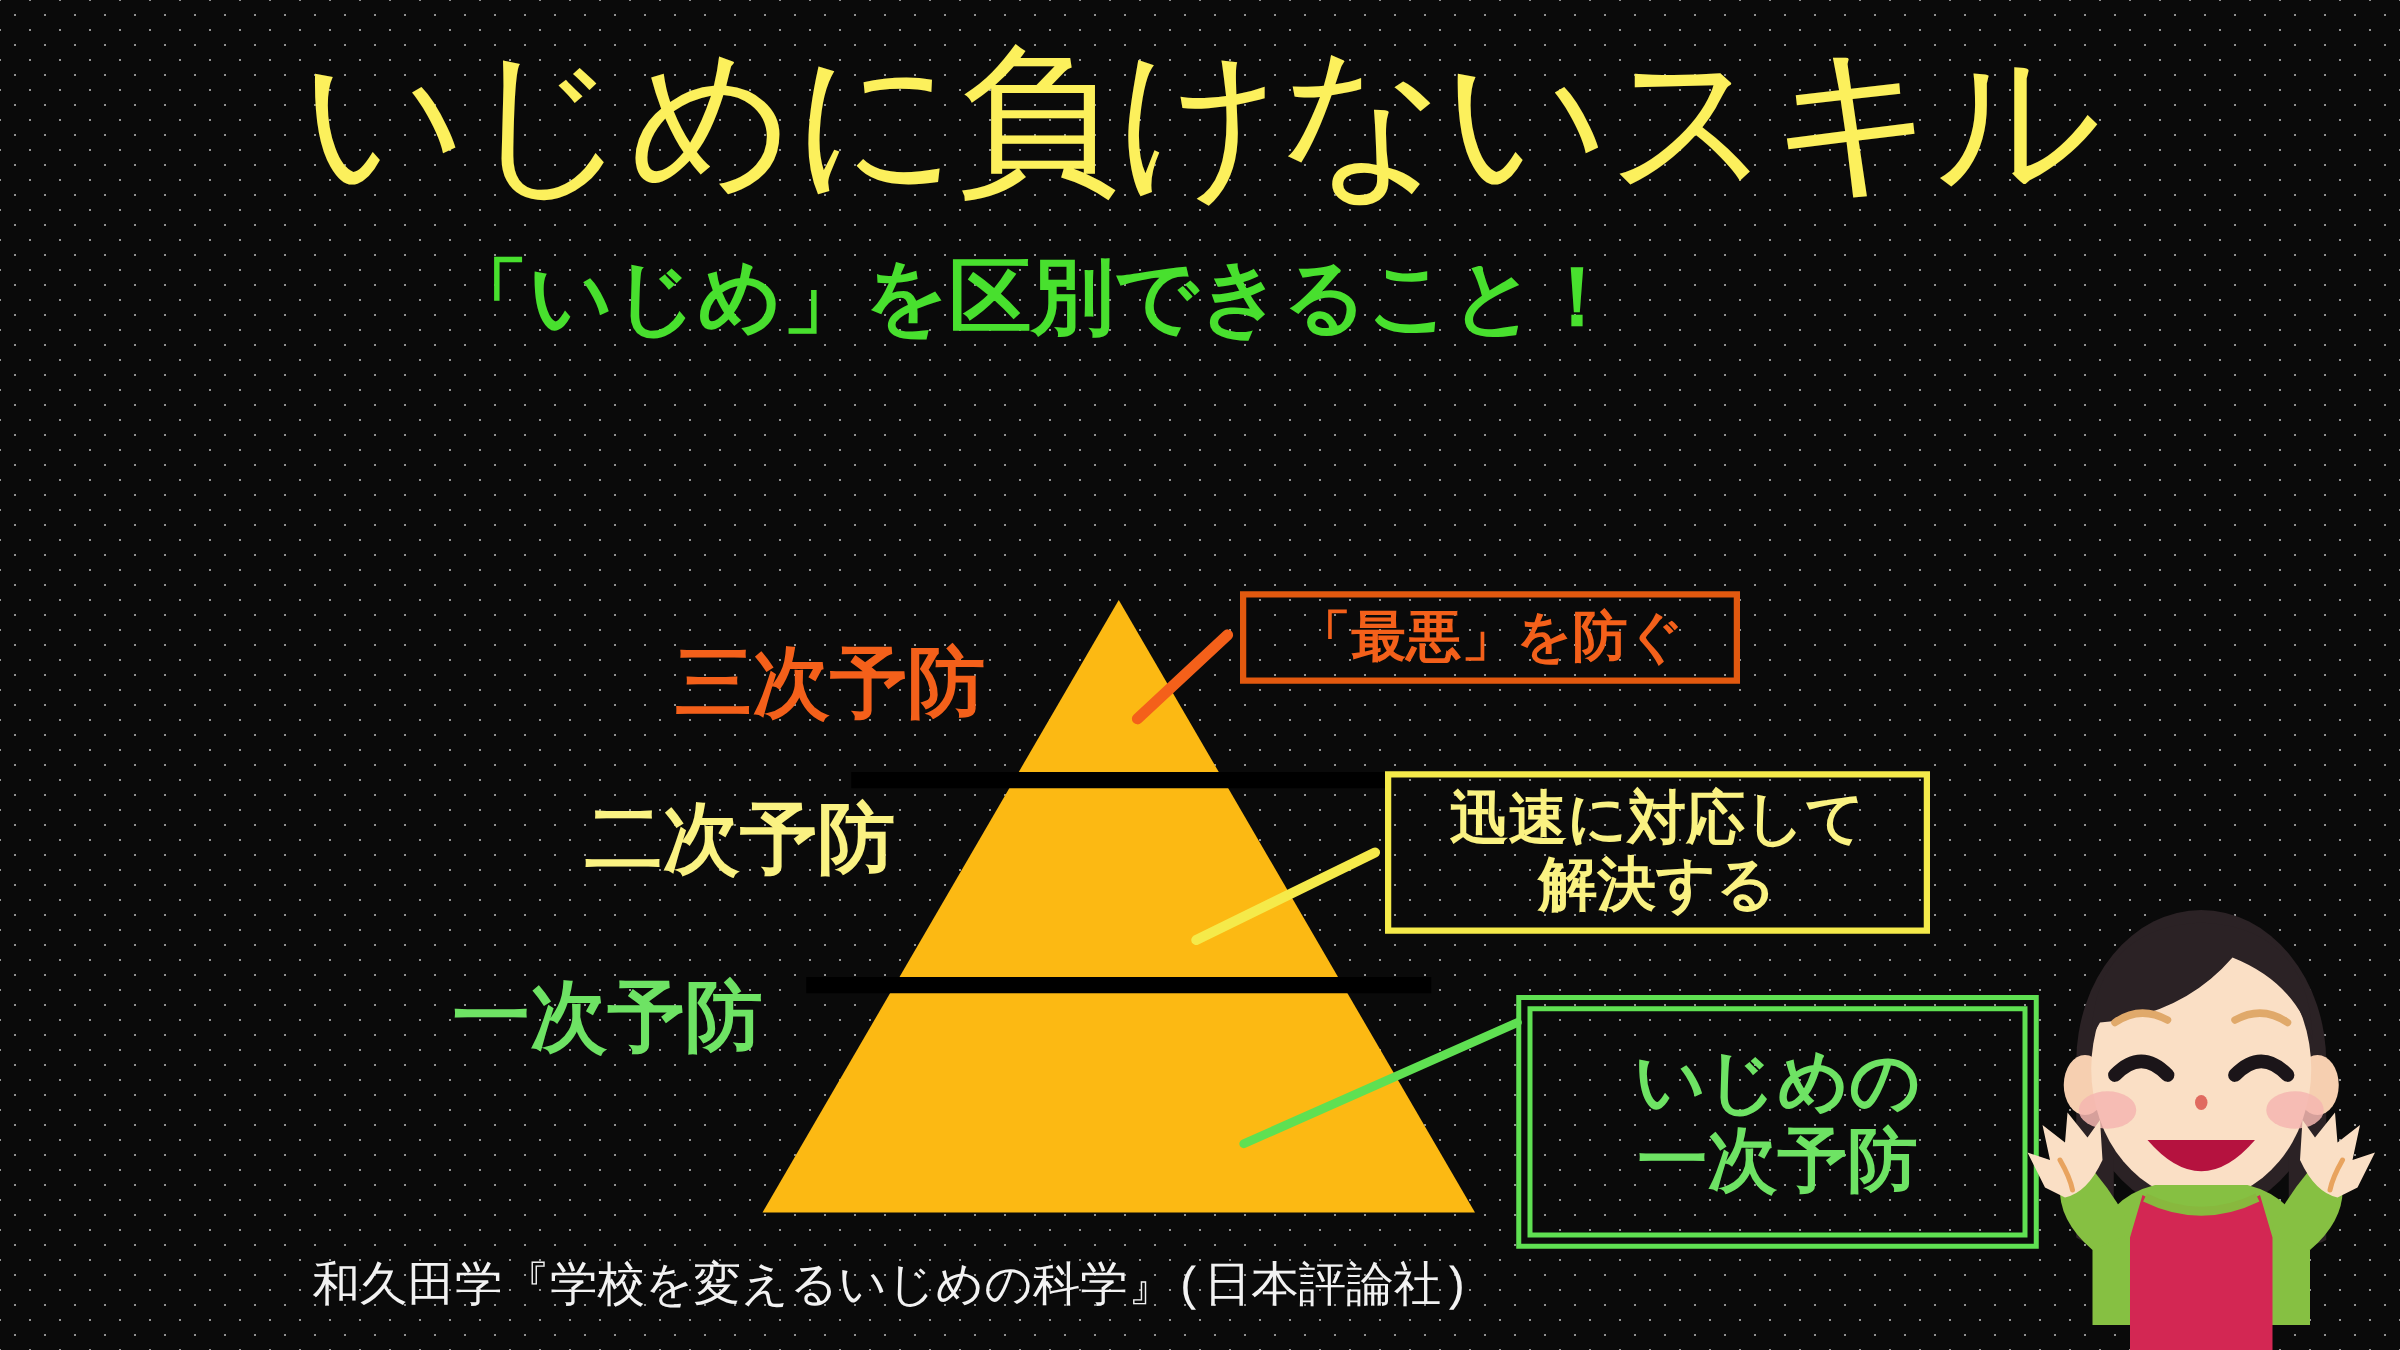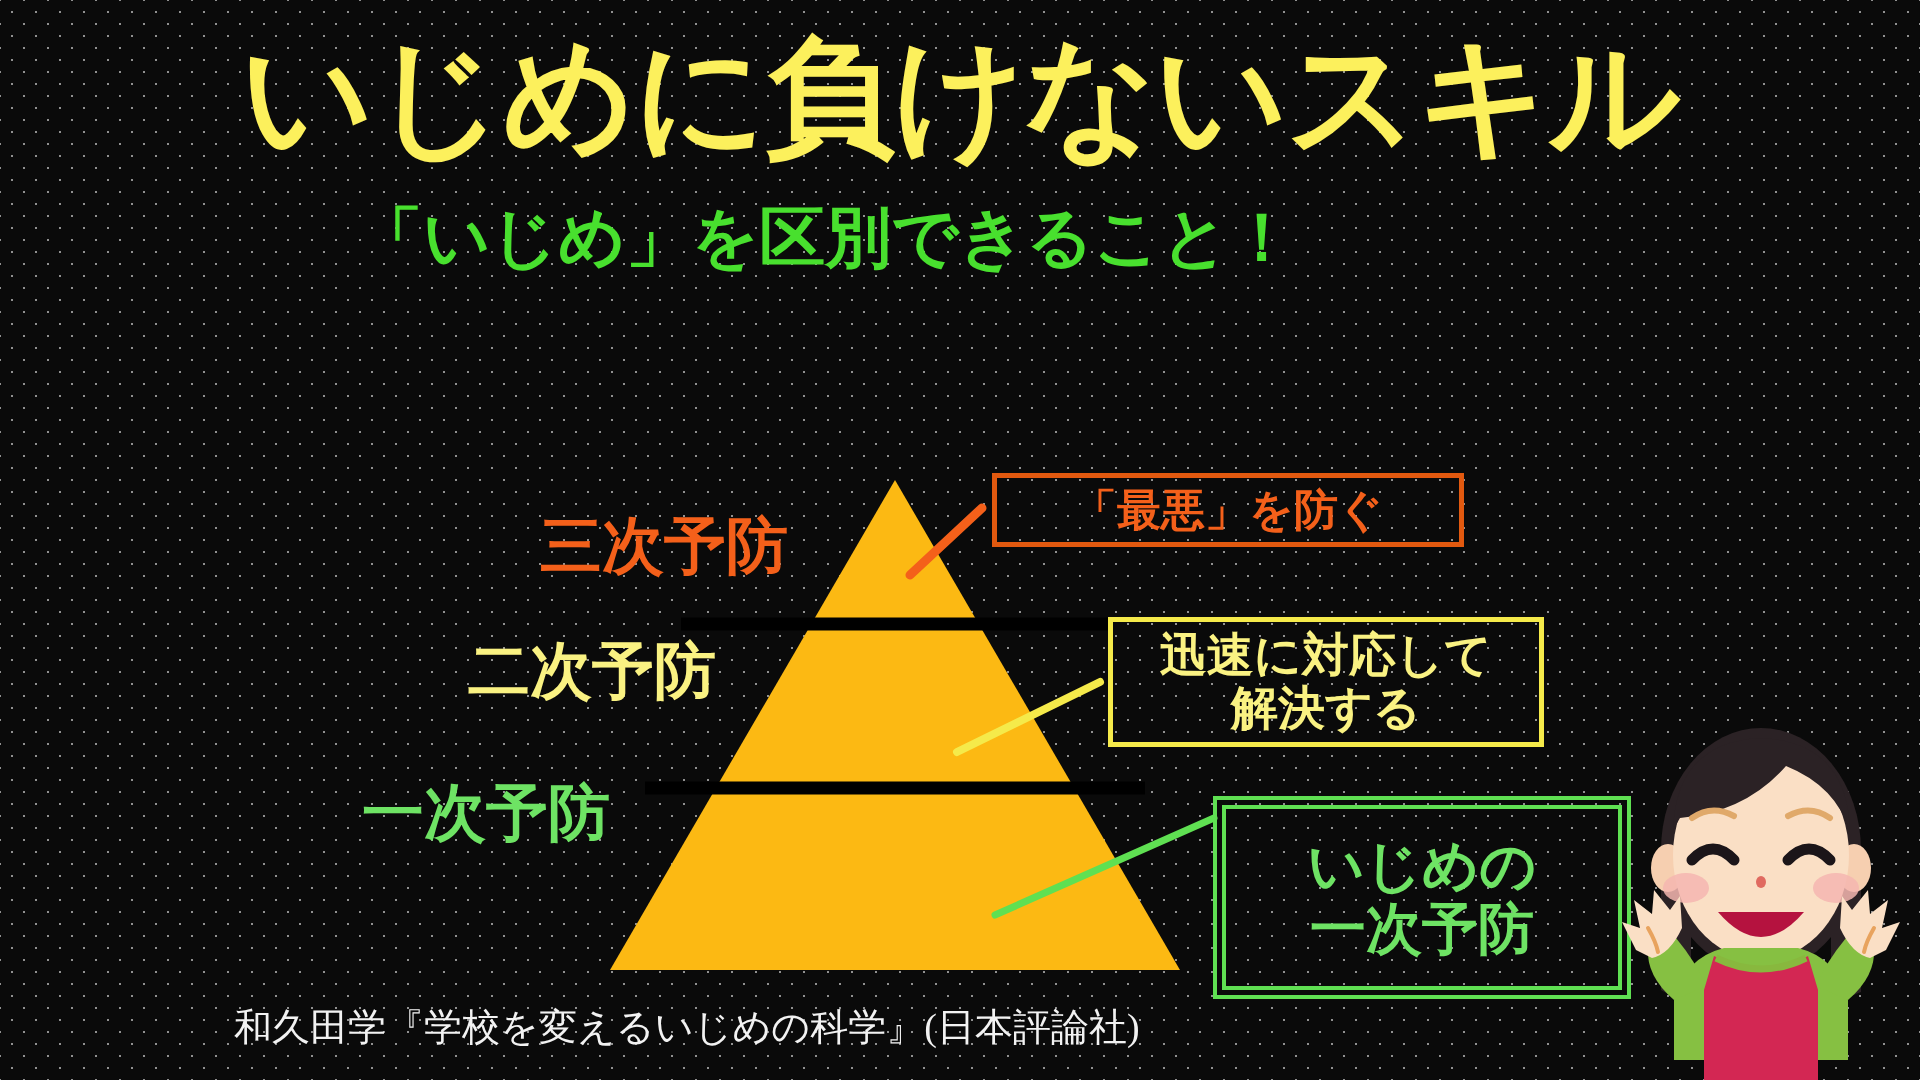--- a/index.html
+++ b/index.html
@@ -23,21 +23,21 @@
   }
 
   
   #main-title {
     position: absolute;
     left: 0;
     top: 28px;
     width: 1920px;
     text-align: center;
     font-family: "DejaVu Sans", "Liberation Sans", sans-serif;
-    font-weight: 700;
+    font-weight: 400;
     font-size: 130px;
     line-height: 1.05;
     letter-spacing: -2px;
     color: #fcf05c;
     white-space: nowrap;
   }
 
   #subtitle {
     position: absolute;
     left: 0;
@@ -98,21 +98,21 @@
     text-align: center;
     font-family: "DejaVu Sans", "Liberation Sans", sans-serif;
     font-weight: 700;
     line-height: 1.12;
   }
   .callout .cline { display: block; white-space: nowrap; }
 
   #callout-worst {
     left: 992px;
     top: 473px;
-    width: 472px;
+    width: 400px;
     height: 74px;
     border: 5px solid #e2590f;
     color: #f4601a;
     font-size: 44px;
   }
 
   #callout-respond {
     left: 1108px;
     top: 617px;
     width: 436px;
@@ -140,23 +140,23 @@
     left: 0;
     top: 0;
     width: 1920px;
     height: 1080px;
     pointer-events: none;
   }
 
   
   #citation {
     position: absolute;
-    left: 234px;
+    left: 250px;
     top: 1002px;
-    font-family: Liberation Serif, serif;
+    font-family: Liberation Mono, monospace;
     font-weight: 400;
     font-size: 38px;
     color: #f2f2f2;
     white-space: nowrap;
   }
 
   
   #character {
     position: absolute;
     left: 1596px;

